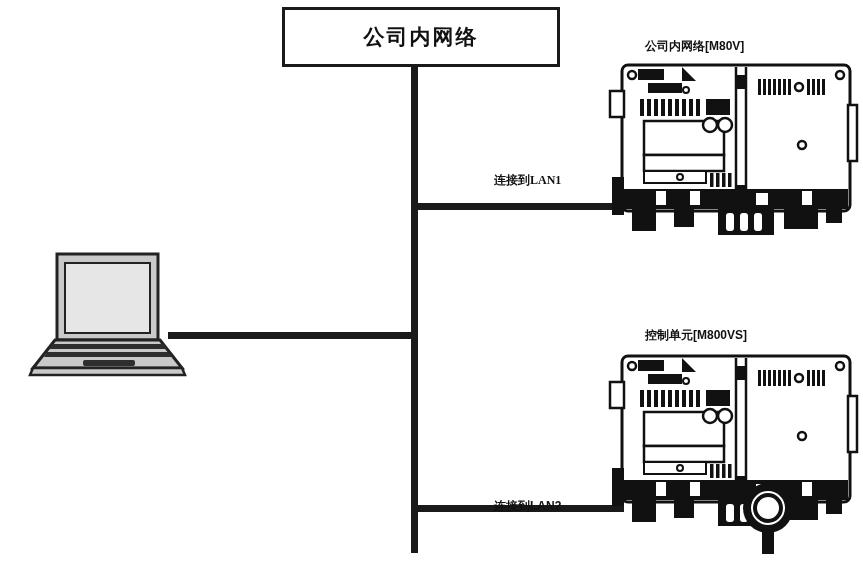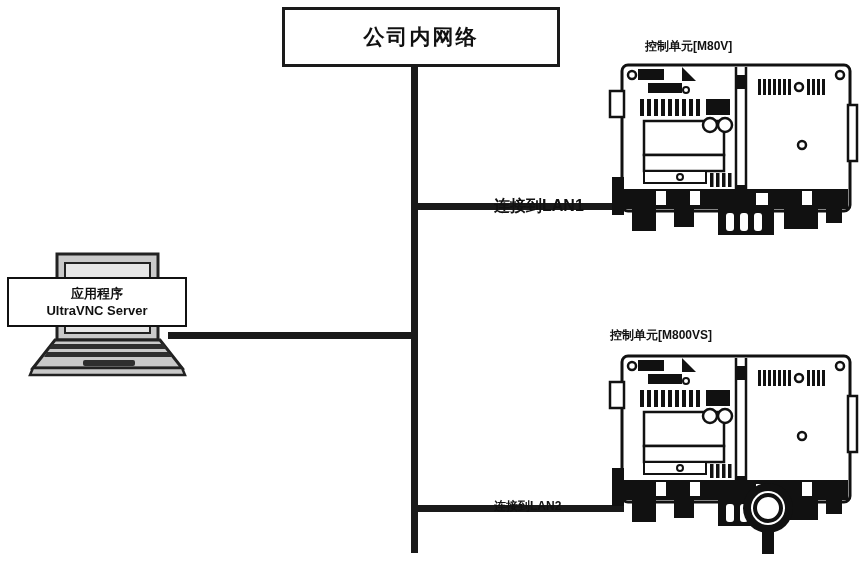--- a/index.html
+++ b/index.html
@@ -30,21 +30,21 @@
     left:7px;top:277px;width:176px;height:46px;
     border:2px solid #111;background:#fff;
     display:flex;flex-direction:column;align-items:center;justify-content:center;
     font-size:13px;font-weight:bold;line-height:17px;z-index:5;
   }
 
   .unit-caption{
     font-size:12px;font-weight:bold;white-space:nowrap;
   }
   #unit1-caption{left:645px;top:38px;}
-  #unit2-caption{left:610px;top:327px;}
+  #unit2-caption{left:645px;top:327px;}
 
   svg{display:block;}
 </style>
 </head>
 <body>
 
 <div id="stage">
 
   <svg width="0" height="0" style="position:absolute">
     <defs>
@@ -129,42 +129,38 @@
 
   <div class="abs net-line" style="left:411px;top:64px;width:7px;height:489px;"></div>
   <div class="abs net-line" style="left:414px;top:203px;width:210px;height:7px;"></div>
   <div class="abs net-line" style="left:168px;top:332px;width:246px;height:7px;"></div>
   <div class="abs net-line" style="left:414px;top:505px;width:210px;height:7px;"></div>
 
   <div id="network-box" class="abs">
     <span class="lbl">公司内网络</span>
   </div>
 
-  <div class="abs" style="left:494px;top:196px;font-size:16px;font-weight:bold;">连接到LAN1</div>
+  <div class="abs" style="left:494px;top:172px;font-size:12px;font-weight:bold;font-family:Liberation Serif, serif;">连接到LAN1</div>
   <div class="abs" style="left:494px;top:498px;font-size:12px;font-weight:bold;">连接到LAN2</div>
 
   <div id="pc-caption" class="abs">
   </div>
 
   <svg class="abs" style="left:25px;top:248px;" width="170" height="130" viewBox="0 0 170 130">
     <rect x="32" y="6" width="101" height="86" fill="#c9c9c9" stroke="#222" stroke-width="3"></rect>
     <rect x="40" y="15" width="85" height="70" fill="#e6e6e6" stroke="#222" stroke-width="2"></rect>
     <polygon points="30,92 135,92 157,120 8,120" fill="#c9c9c9" stroke="#222" stroke-width="3"></polygon>
     <polygon points="27,96 138,96 142,101 24,101" fill="#2e2e2e"></polygon>
     <polygon points="22,104 143,104 147,109 19,109" fill="#2e2e2e"></polygon>
     <rect x="58" y="112" width="52" height="6" rx="2" fill="#2e2e2e"></rect>
     <polygon points="8,120 157,120 160,127 5,127" fill="#c9c9c9" stroke="#222" stroke-width="2.5"></polygon>
   </svg>
 
-  <div id="app-box" class="abs">
-    <div>应用程序</div>
-    <div>UltraVNC Server</div>
-  </div>
 
-  <div class="abs unit-caption" id="unit1-caption">控制单元[M80V]</div>
+  <div class="abs unit-caption" id="unit1-caption">公司内网络[M80V]</div>
   <svg class="abs" style="left:598px;top:57px;" width="264" height="188" viewBox="0 0 264 188">
     <use href="#pcb-base"></use>
   </svg>
 
   <div class="abs unit-caption" id="unit2-caption">控制单元[M800VS]</div>
   <svg class="abs" style="left:598px;top:348px;" width="264" height="210" viewBox="0 0 264 210">
     <use href="#pcb-base"></use>
     <g>
       <rect x="166" y="134" width="8" height="52" fill="#111"></rect>
       <circle cx="170" cy="160" r="25" fill="#111"></circle>

